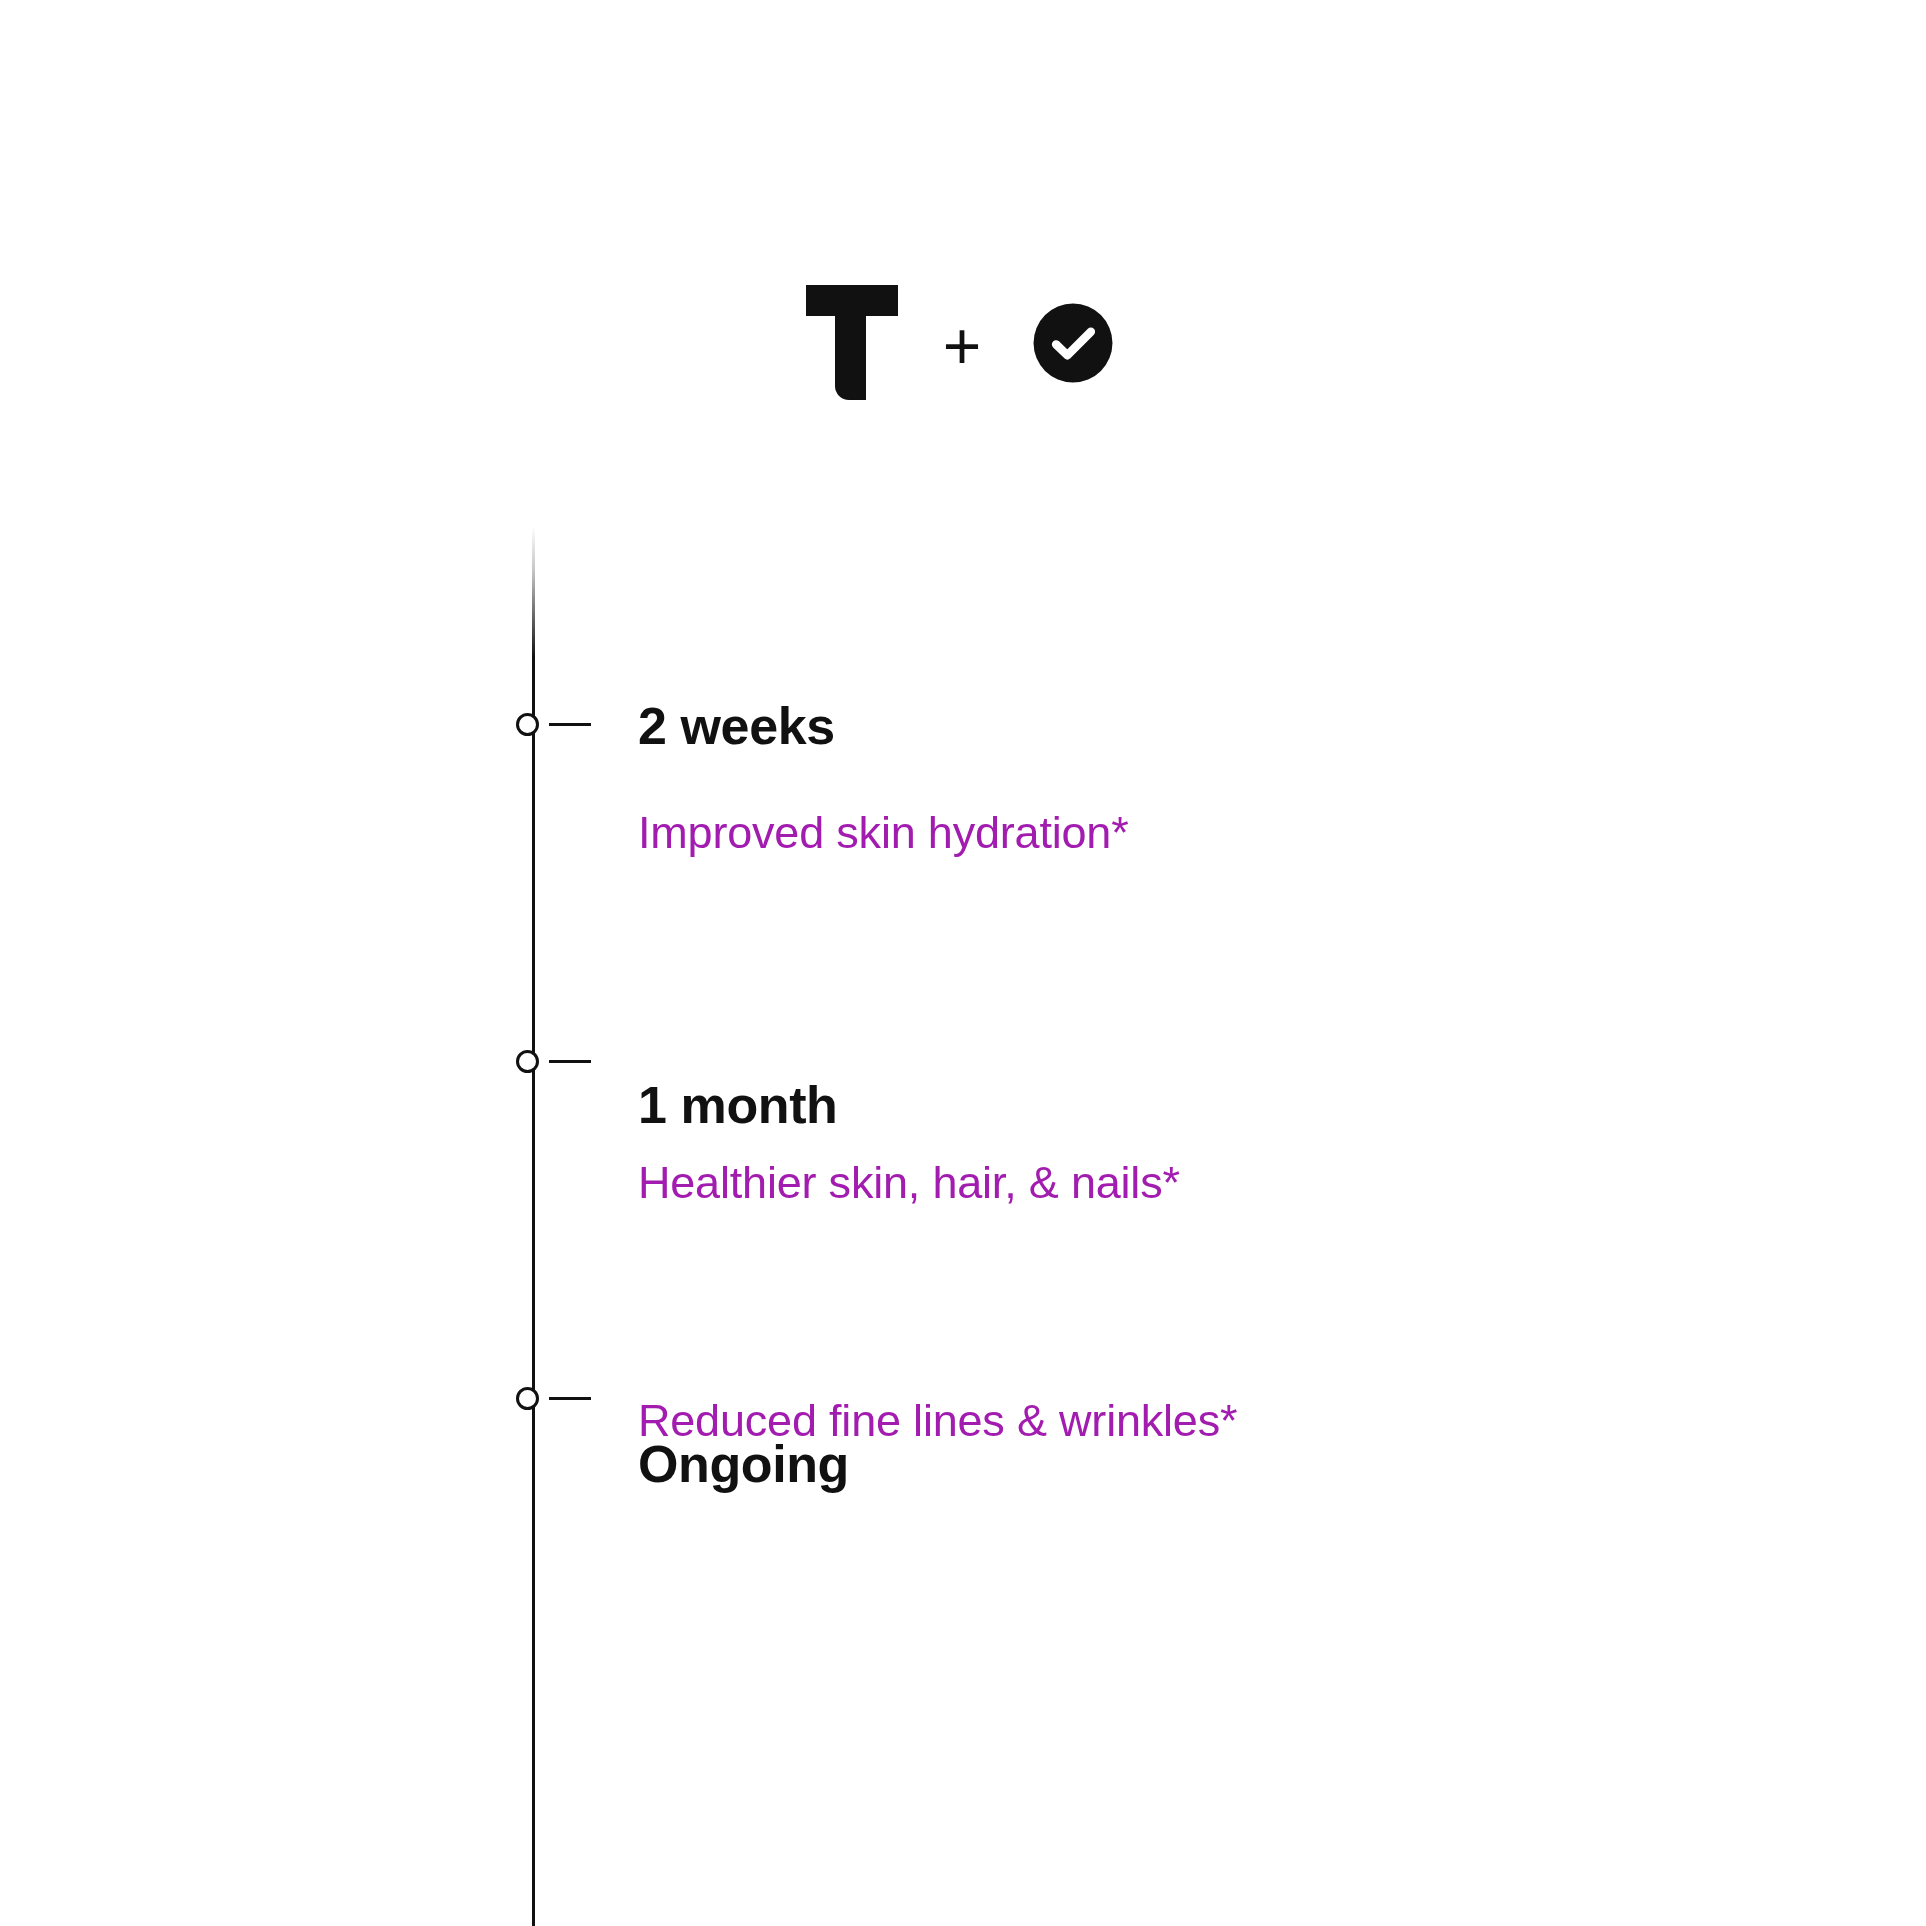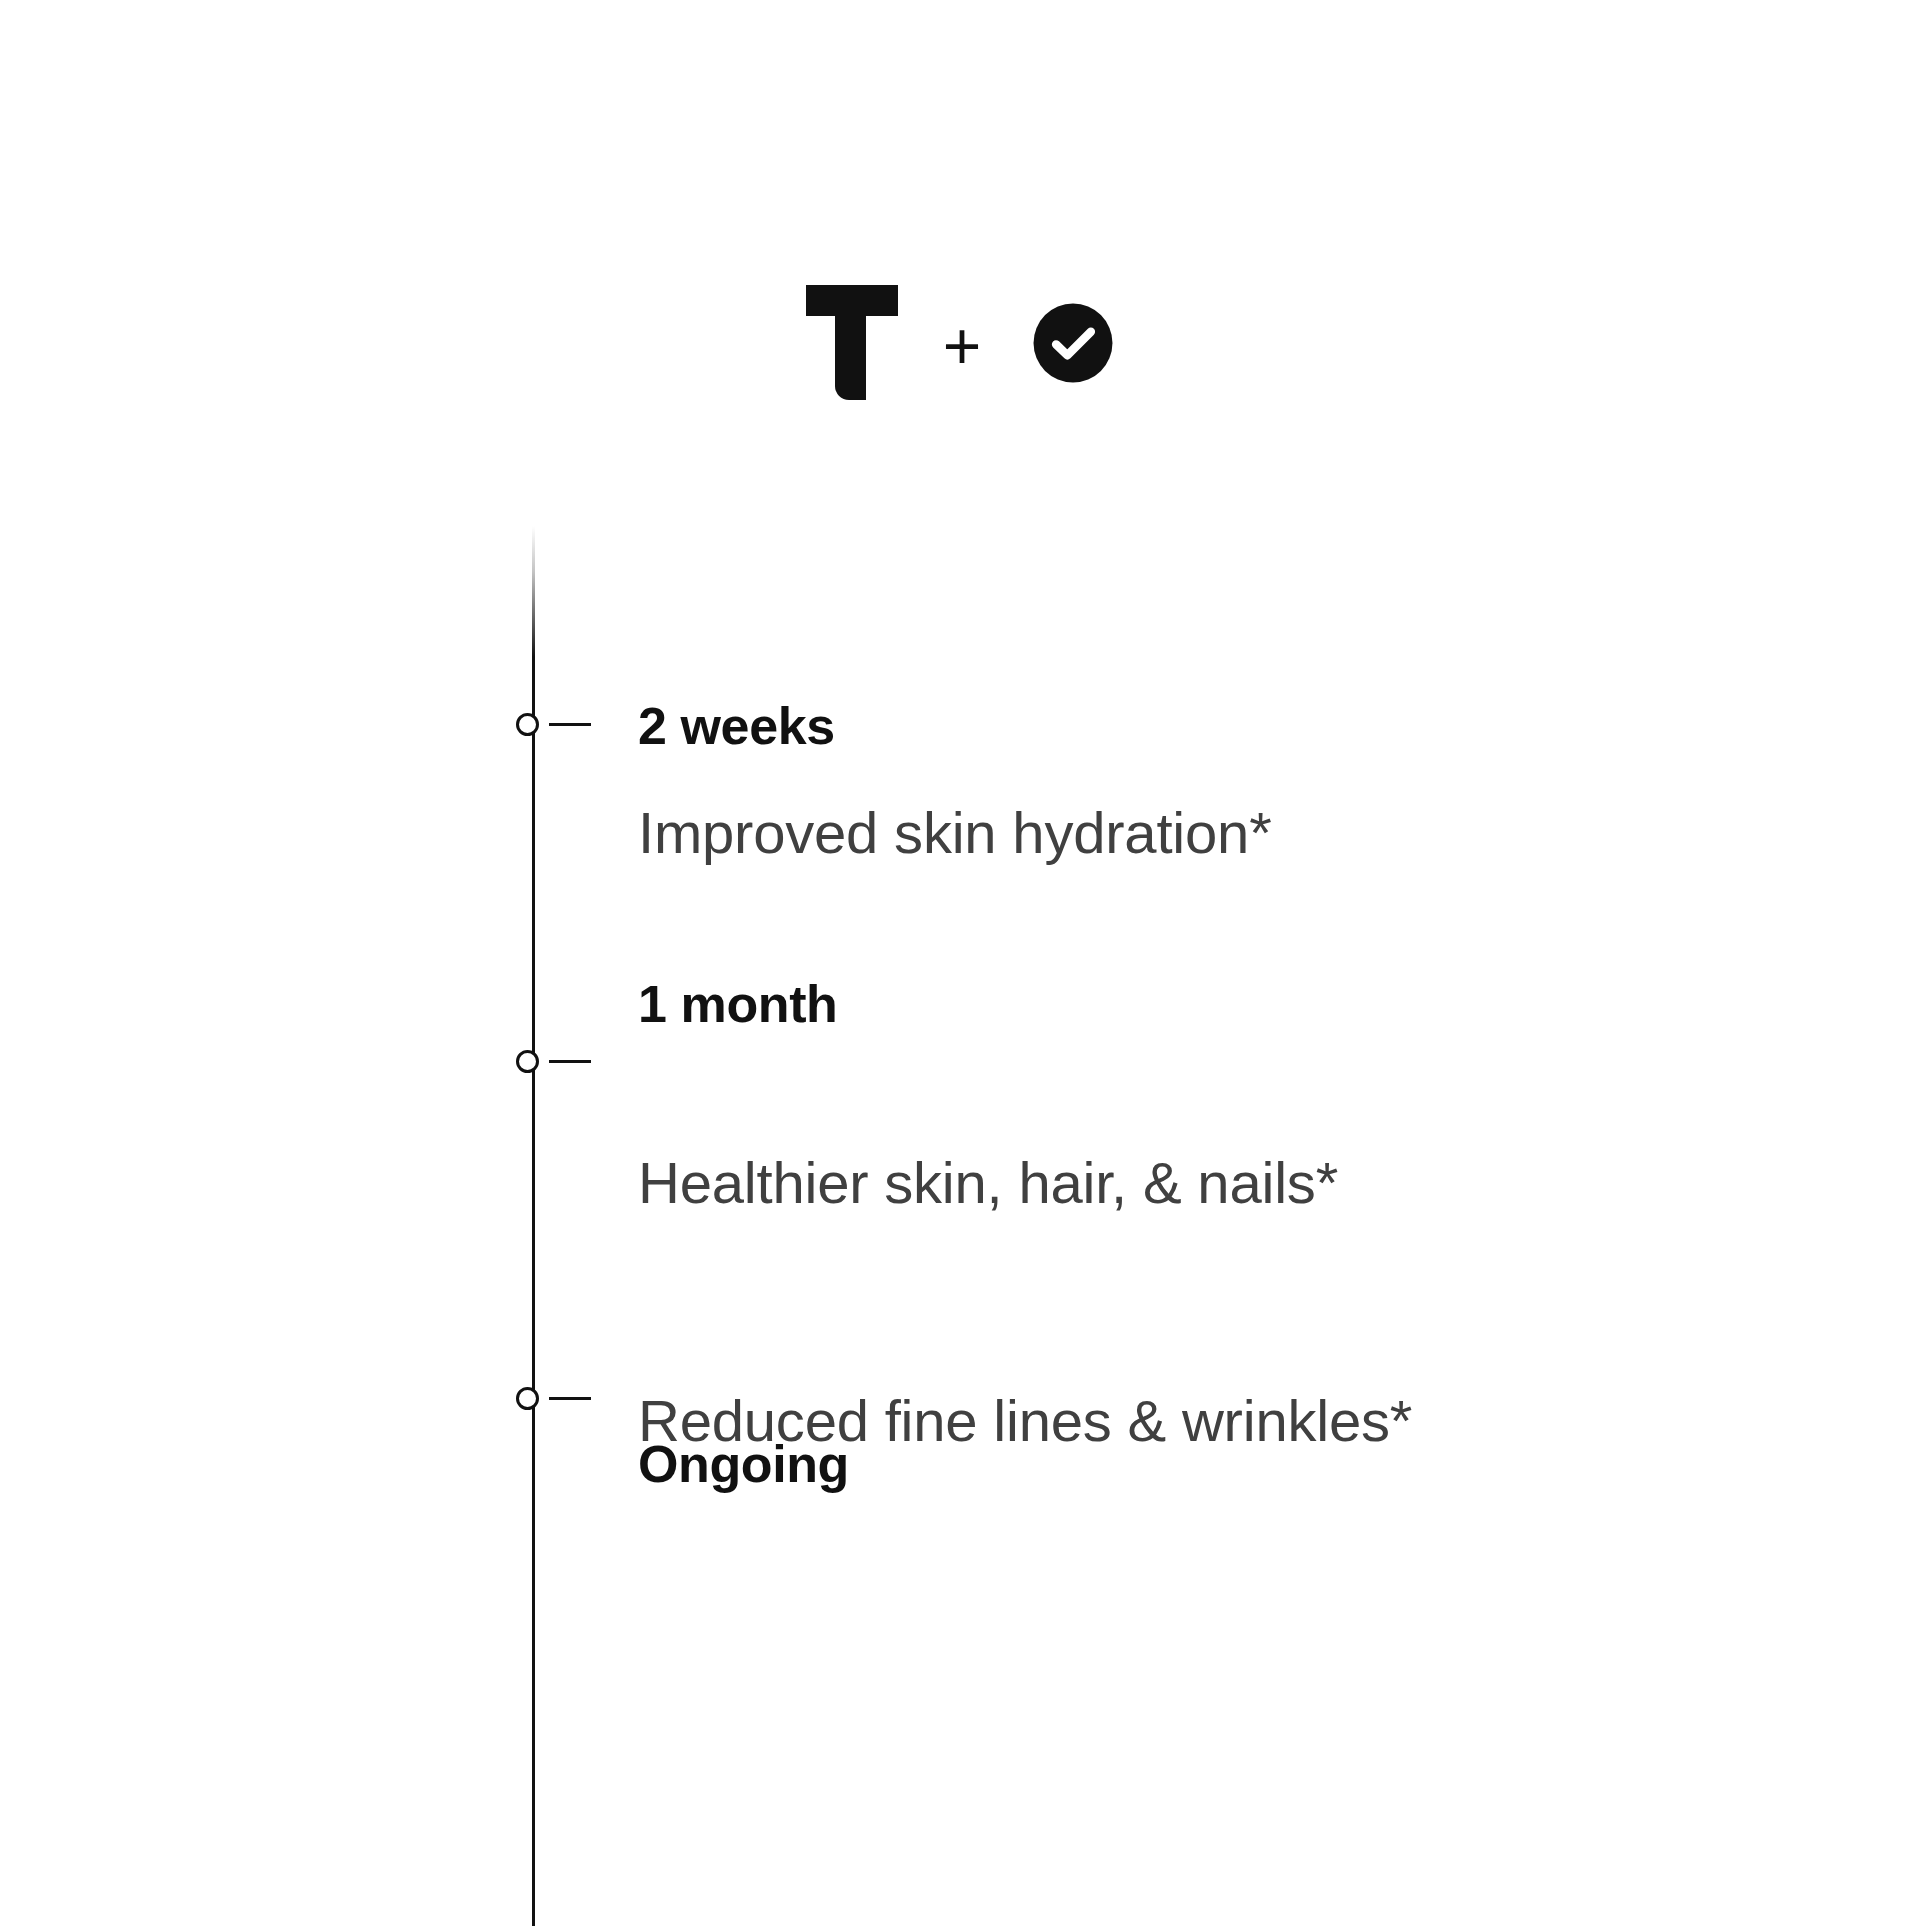--- a/index.html
+++ b/index.html
@@ -110,25 +110,25 @@
     font-size: 52px;
     font-weight: 700;
     letter-spacing: -0.4px;
     line-height: 60px;
     color: #111111;
     white-space: nowrap;
   }
   .node .desc {
     position: absolute;
     left: 638px;
-    font-size: 58px;
+    font-size: 45px;
     font-weight: 400;
     letter-spacing: -0.2px;
     line-height: 60px;
-    color: #404040;
+    color: #a21caf;
     white-space: nowrap;
   }
 </style>
 </head>
 <body>
 
 <div class="logo-row">
   <span class="brand-mark">
     <span class="bar"></span>
     <span class="stem"></span>
@@ -149,21 +149,21 @@
   <div class="node">
     <span class="dot" style="top:713px"></span>
     <span class="tick" style="top:723px"></span>
     <span class="title" style="top:696px">2 weeks</span>
     <span class="desc" style="top:803px">Improved skin hydration*</span>
   </div>
 
   <div class="node">
     <span class="dot" style="top:1050px"></span>
     <span class="tick" style="top:1060px"></span>
-    <span class="title" style="top:974px">1 month</span>
+    <span class="title" style="top:1075px">1 month</span>
     <span class="desc" style="top:1153px">Healthier skin, hair, &amp; nails*</span>
   </div>
 
   <div class="node">
     <span class="dot" style="top:1387px"></span>
     <span class="tick" style="top:1397px"></span>
     <span class="title" style="top:1434px">Ongoing</span>
     <span class="desc" style="top:1391px">Reduced fine lines &amp; wrinkles*</span>
   </div>
 </div>

